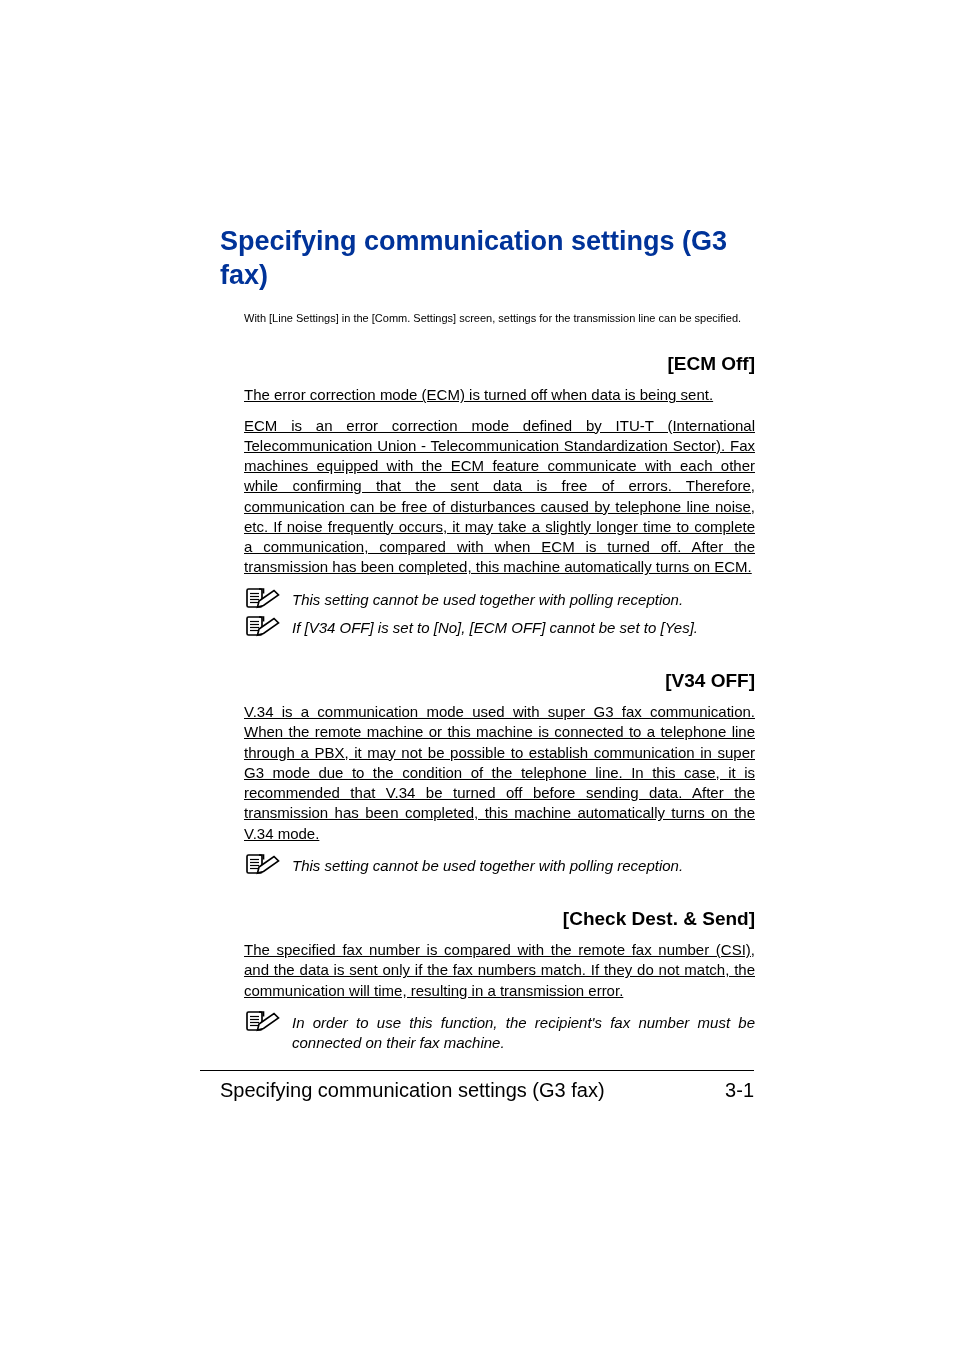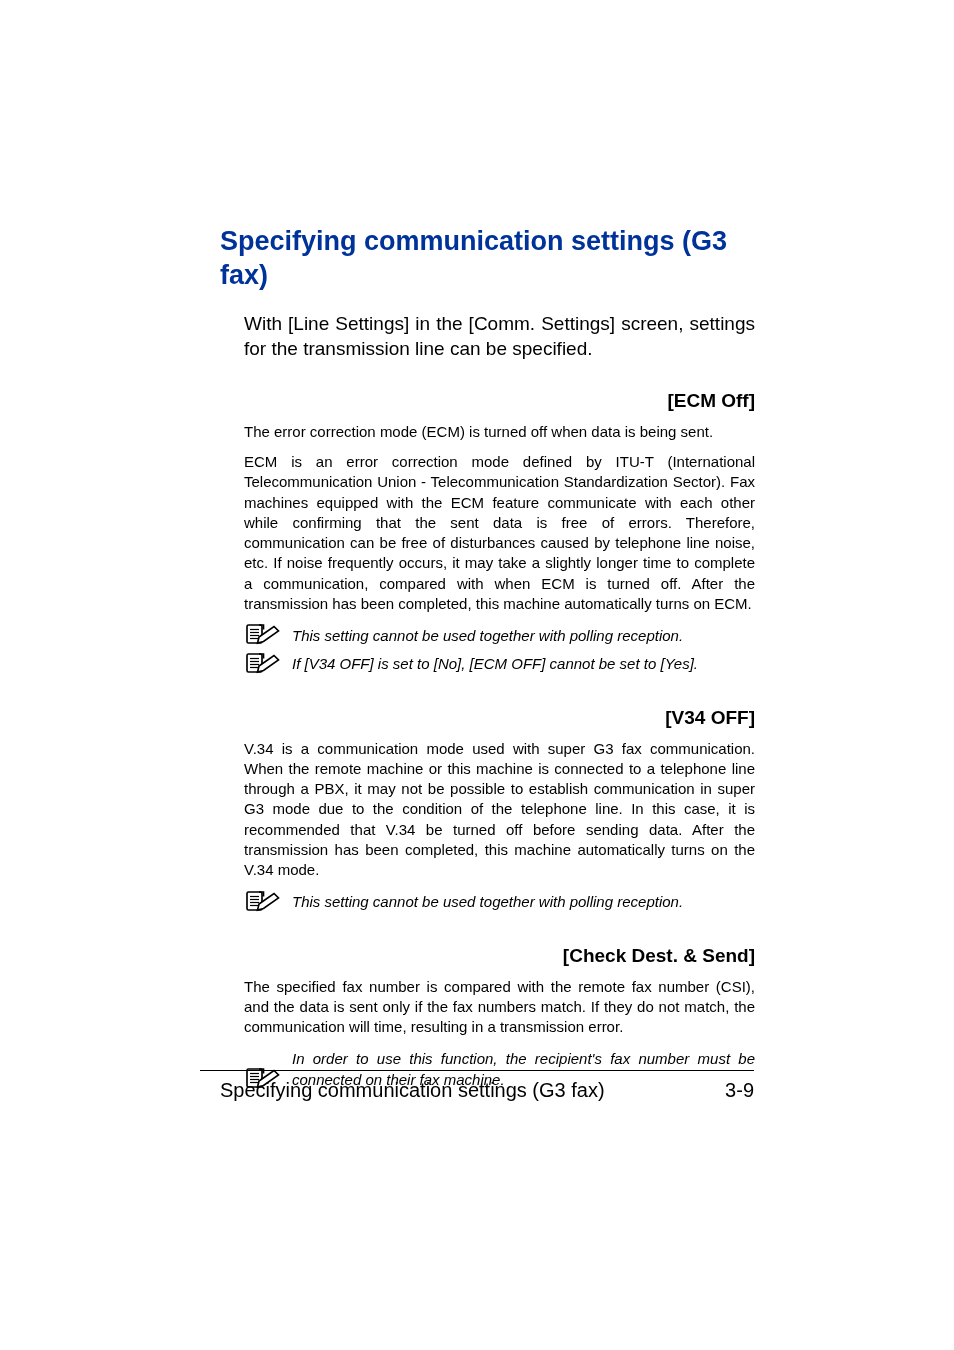--- a/index.html
+++ b/index.html
@@ -21,42 +21,43 @@
     margin-left: 20px;
   }
   h1.title {
     color: #003399;
     font-size: 27px;
     font-weight: bold;
     margin: 0 0 18px 0;
     line-height: 1.25;
   }
   .intro {
-    font-size: 19px;
+    font-size: 11px;
     line-height: 1.35;
     margin-left: 24px;
     margin-bottom: 28px;
     text-align: justify;
   }
   h2.section {
     font-size: 19px;
     font-weight: bold;
     margin: 0 0 10px 0;
     text-align: right;
   }
   .body-text {
     font-size: 15px;
     line-height: 1.35;
     margin-left: 24px;
     margin-bottom: 10px;
     text-align: justify;
+    text-decoration: underline;
   }
   .note-row {
     display: flex;
-    align-items: flex-end;
+    align-items: flex-start;
     margin-left: 24px;
     margin-bottom: 6px;
   }
   .note-icon {
     flex: 0 0 auto;
     width: 36px;
     height: 24px;
     margin-right: 12px;
     margin-top: -2px;
   }
@@ -172,16 +173,16 @@
       </span>
       <span class="note-text">In order to use this function, the recipient's fax number must be connected on their fax machine.</span>
     </div>
 
   </div>
 
   <div class="footer">
     <hr class="footer-rule">
     <div class="footer-line">
       <span>Specifying communication settings (G3 fax)</span>
-      <span>3-9</span>
+      <span>3-1</span>
     </div>
   </div>
 </div>
 
 </body></html>

